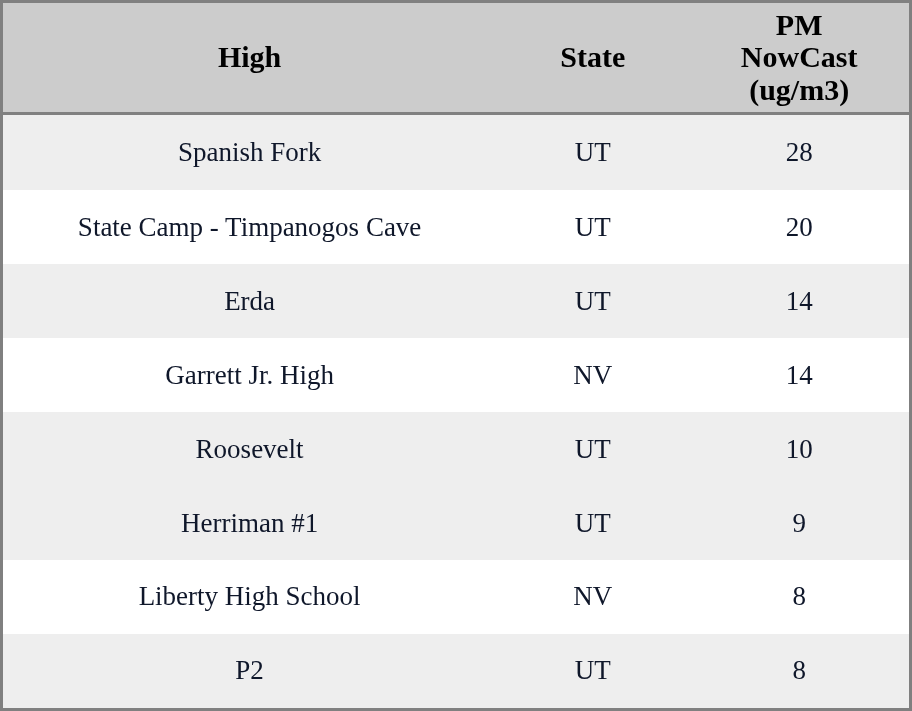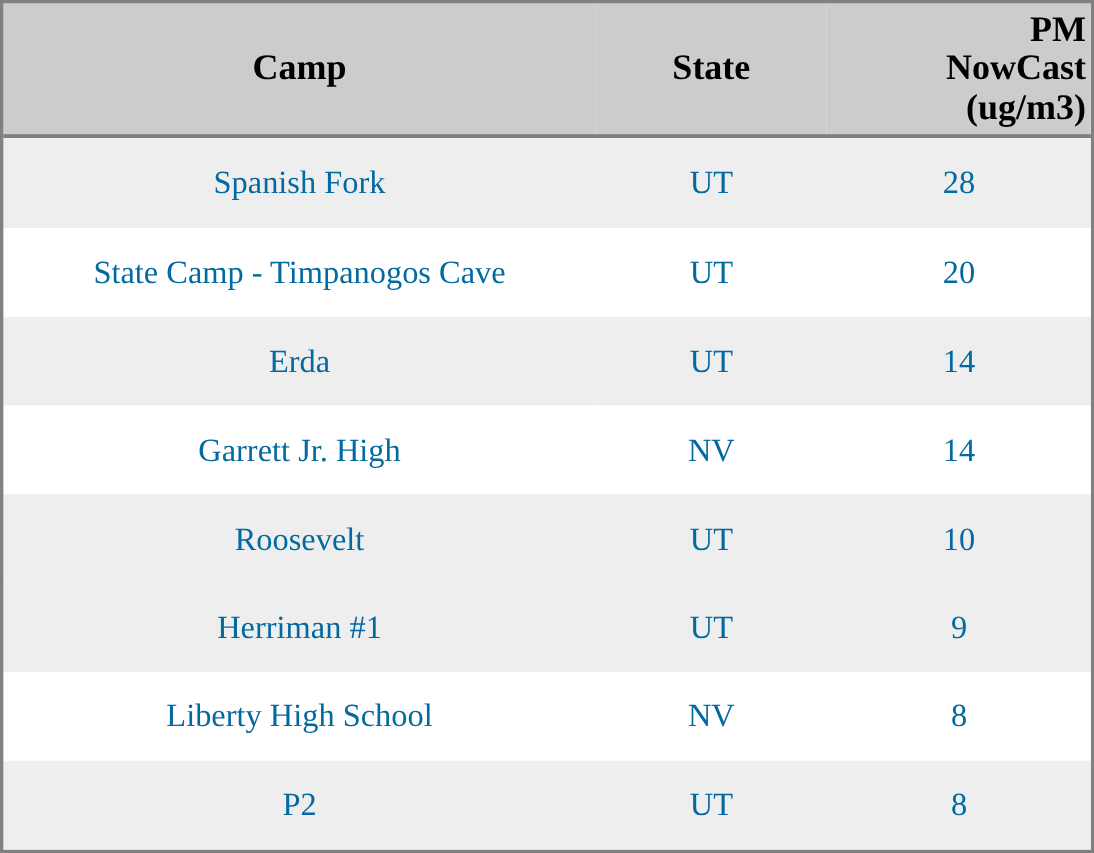--- a/index.html
+++ b/index.html
@@ -35,44 +35,44 @@
     font-size: 30px;
     color: #000000;
     text-align: center;
     vertical-align: middle;
     padding: 6px 4px;
     border-bottom: 3px solid #808080;
     line-height: 1.08;
   }
   th.col-site { width: 55%; }
   th.col-state { width: 21%; }
-  th.col-value { width: 24%; text-align: right; }
+  th.col-value { width: 24%; }
 
   tbody td {
     font-family: "Liberation Serif", serif;
     font-size: 27px;
-    color: #0369a1;
+    color: #0f172a;
     text-align: center;
     vertical-align: middle;
     padding: 6px 4px;
     border: none;
   }
   tbody tr.row-odd { background: #eeeeee; }
   tbody tr.row-even { background: #ffffff; }
   .hdr-line { display: block; }
 </style>
 </head>
 <body>
 
 <div class="table-wrap">
   <table class="data-table">
     <thead>
       <tr class="header-row">
         <th class="col-site">
-          <span class="hdr-line">Camp</span>
+          <span class="hdr-line">High</span>
         </th>
         <th class="col-state">
           <span class="hdr-line">State</span>
         </th>
         <th class="col-value">
           <span class="hdr-line">PM</span>
           <span class="hdr-line">NowCast</span>
           <span class="hdr-line">(ug/m3)</span>
         </th>
       </tr>

